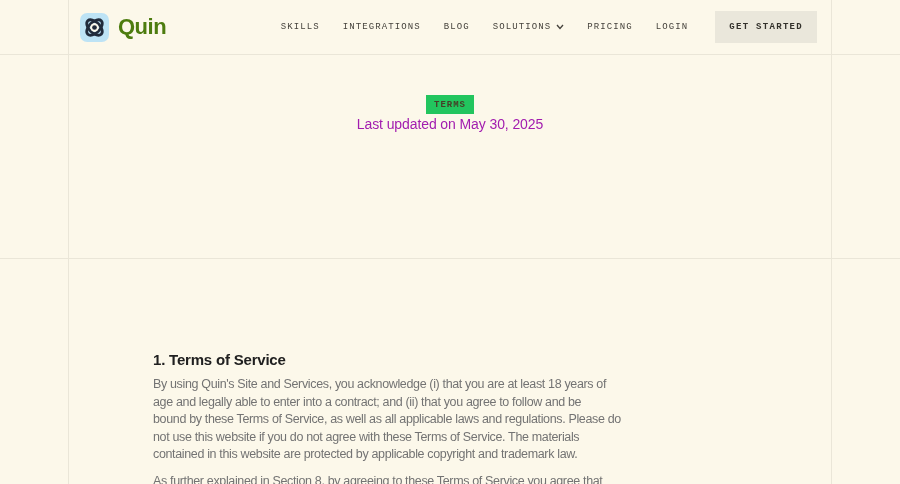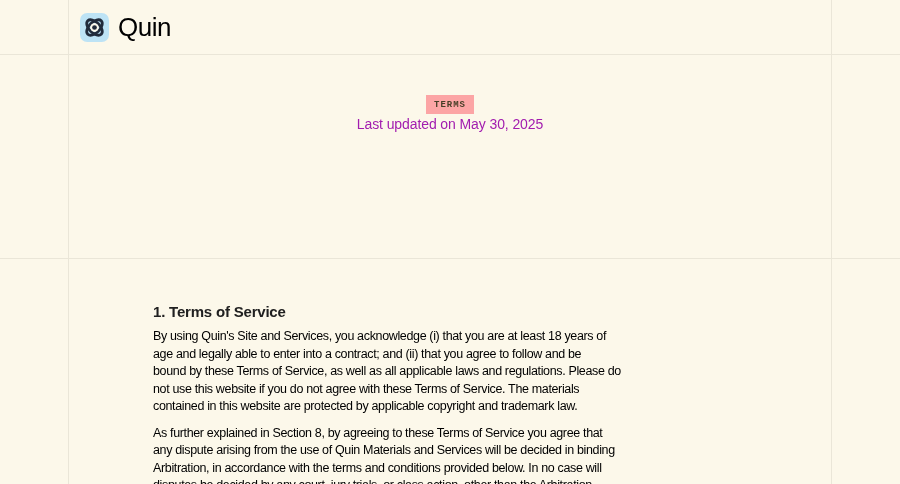--- a/index.html
+++ b/index.html
@@ -11,45 +11,45 @@
   .vline { position:absolute; top:0; bottom:0; width:1px; background:#eae6d8; z-index:0; }
   .vline.left { left:68px; }
   .vline.right { left:831px; }
 
   
   .header { position:relative; z-index:2; height:55px; border-bottom:1px solid #eae6d8;
             display:flex; align-items:center; justify-content:space-between;
             padding:0 83px 0 80px; }
   .logo { display:flex; align-items:center; gap:9px; cursor:pointer; }
   .logo-mark { width:29px; height:29px; display:block; }
-  .logo-text { font-size:26px; letter-spacing:-0.5px; color:#000000; font-weight:400; }
+  .logo-text { font-size:22px; letter-spacing:-0.5px; color:#4d7c0f; font-weight:700; }
   .nav { display:flex; align-items:center; gap:13px; }
   .nav-item { font-family:"Liberation Mono", monospace; font-size:9px; letter-spacing:1.1px;
               color:#45423c; text-decoration:none; padding:4px 5px; display:flex;
               align-items:center; gap:5px; white-space:nowrap; cursor:pointer; }
   .cta { font-family:"Liberation Mono", monospace; font-size:9px; letter-spacing:1.3px;
          font-weight:700; color:#33312b; background:#eae7db; border:none;
          padding:0 14px; height:32px; margin-left:9px; cursor:pointer; white-space:nowrap; }
 
   
   .hero { position:relative; z-index:1; height:204px; border-bottom:1px solid #eae6d8;
           display:flex; flex-direction:column; align-items:center; text-align:center;
           padding-top:40px; }
-  .badge { display:inline-block; background:#fca5a5; color:#463e27;
+  .badge { display:inline-block; background:#22c55e; color:#463e27;
            font-family:"Liberation Mono", monospace; font-size:9px; font-weight:700;
            letter-spacing:1px; padding:5px 8px 4px; }
   .hero-title { margin-top:3px; font-size:58px; line-height:72px; font-weight:700;
                 letter-spacing:-2.5px; color:#17181d; }
   .hero-updated { margin-top:2px; font-size:14px; color:#a21caf; letter-spacing:-0.1px; }
 
   
   .content { position:relative; z-index:1; padding:44px 0 0 153px; }
-  .section-heading { font-size:15px; font-weight:700; letter-spacing:-0.2px; color:#202020; }
+  .section-heading { font-size:15px; font-weight:700; letter-spacing:-0.2px; color:#202020;margin-top:48px; }
   .para { width:575px; margin-top:8px; font-size:12.5px; line-height:17.5px;
-          letter-spacing:-0.35px; color:#000000; white-space:pre-line; }
+          letter-spacing:-0.35px; color:#737373; white-space:pre-line; }
   .para + .para { margin-top:9px; }
 </style>
 </head>
 <body>
 
 <div class="page">
   <div class="vline left"></div>
   <div class="vline right"></div>
 
   <div class="header">
@@ -59,20 +59,44 @@
         <g fill="none" stroke="#212b3b" stroke-width="3.1">
           <ellipse cx="16" cy="16" rx="10.5" ry="6" transform="rotate(45 16 16)"></ellipse>
           <ellipse cx="16" cy="16" rx="10.5" ry="6" transform="rotate(-45 16 16)"></ellipse>
         </g>
         <circle cx="16" cy="16" r="4.6" fill="#fcf8ea"></circle>
         <circle cx="16" cy="16" r="2.6" fill="#212b3b"></circle>
       </svg>
       <span class="logo-text">Quin</span>
     </div>
 
+    <nav class="nav">
+      <a class="nav-item">
+        <span>SKILLS</span>
+      </a>
+      <a class="nav-item">
+        <span>INTEGRATIONS</span>
+      </a>
+      <a class="nav-item">
+        <span>BLOG</span>
+      </a>
+      <a class="nav-item">
+        <span>SOLUTIONS</span>
+        <svg width="8" height="6" viewBox="0 0 8 6">
+          <polyline points="1,1 4,4.5 7,1" fill="none" stroke="#45423c" stroke-width="1.3"></polyline>
+        </svg>
+      </a>
+      <a class="nav-item">
+        <span>PRICING</span>
+      </a>
+      <a class="nav-item">
+        <span>LOGIN</span>
+      </a>
+      <button class="cta">GET STARTED</button>
+    </nav>
   </div>
 
   <div class="hero">
     <span class="badge">TERMS</span>
     <div class="hero-updated">Last updated on May 30, 2025</div>
   </div>
 
   <div class="content">
     <h2 class="section-heading">1. Terms of Service</h2>
     <p class="para">By using Quin's Site and Services, you acknowledge (i) that you are at least 18 years of

